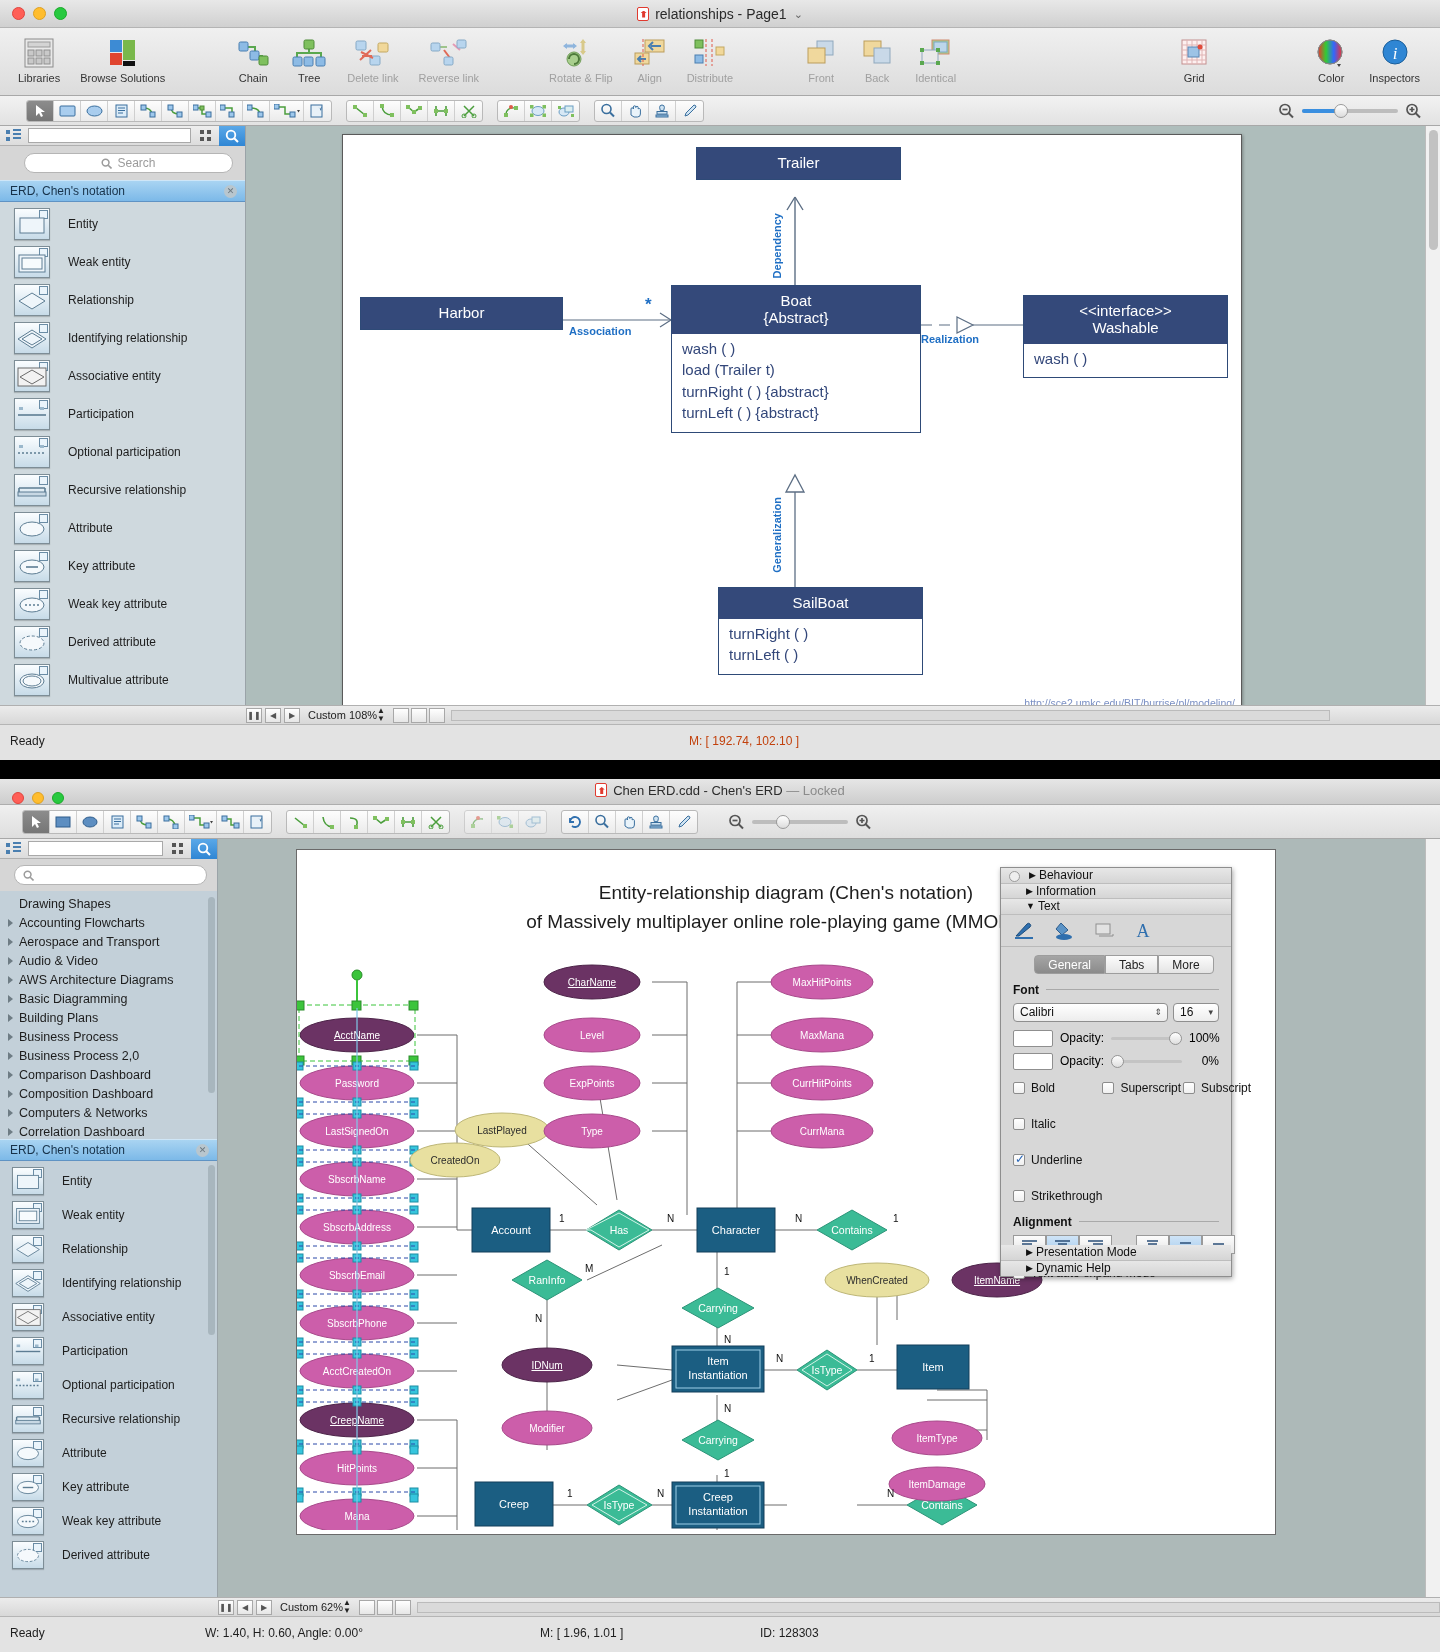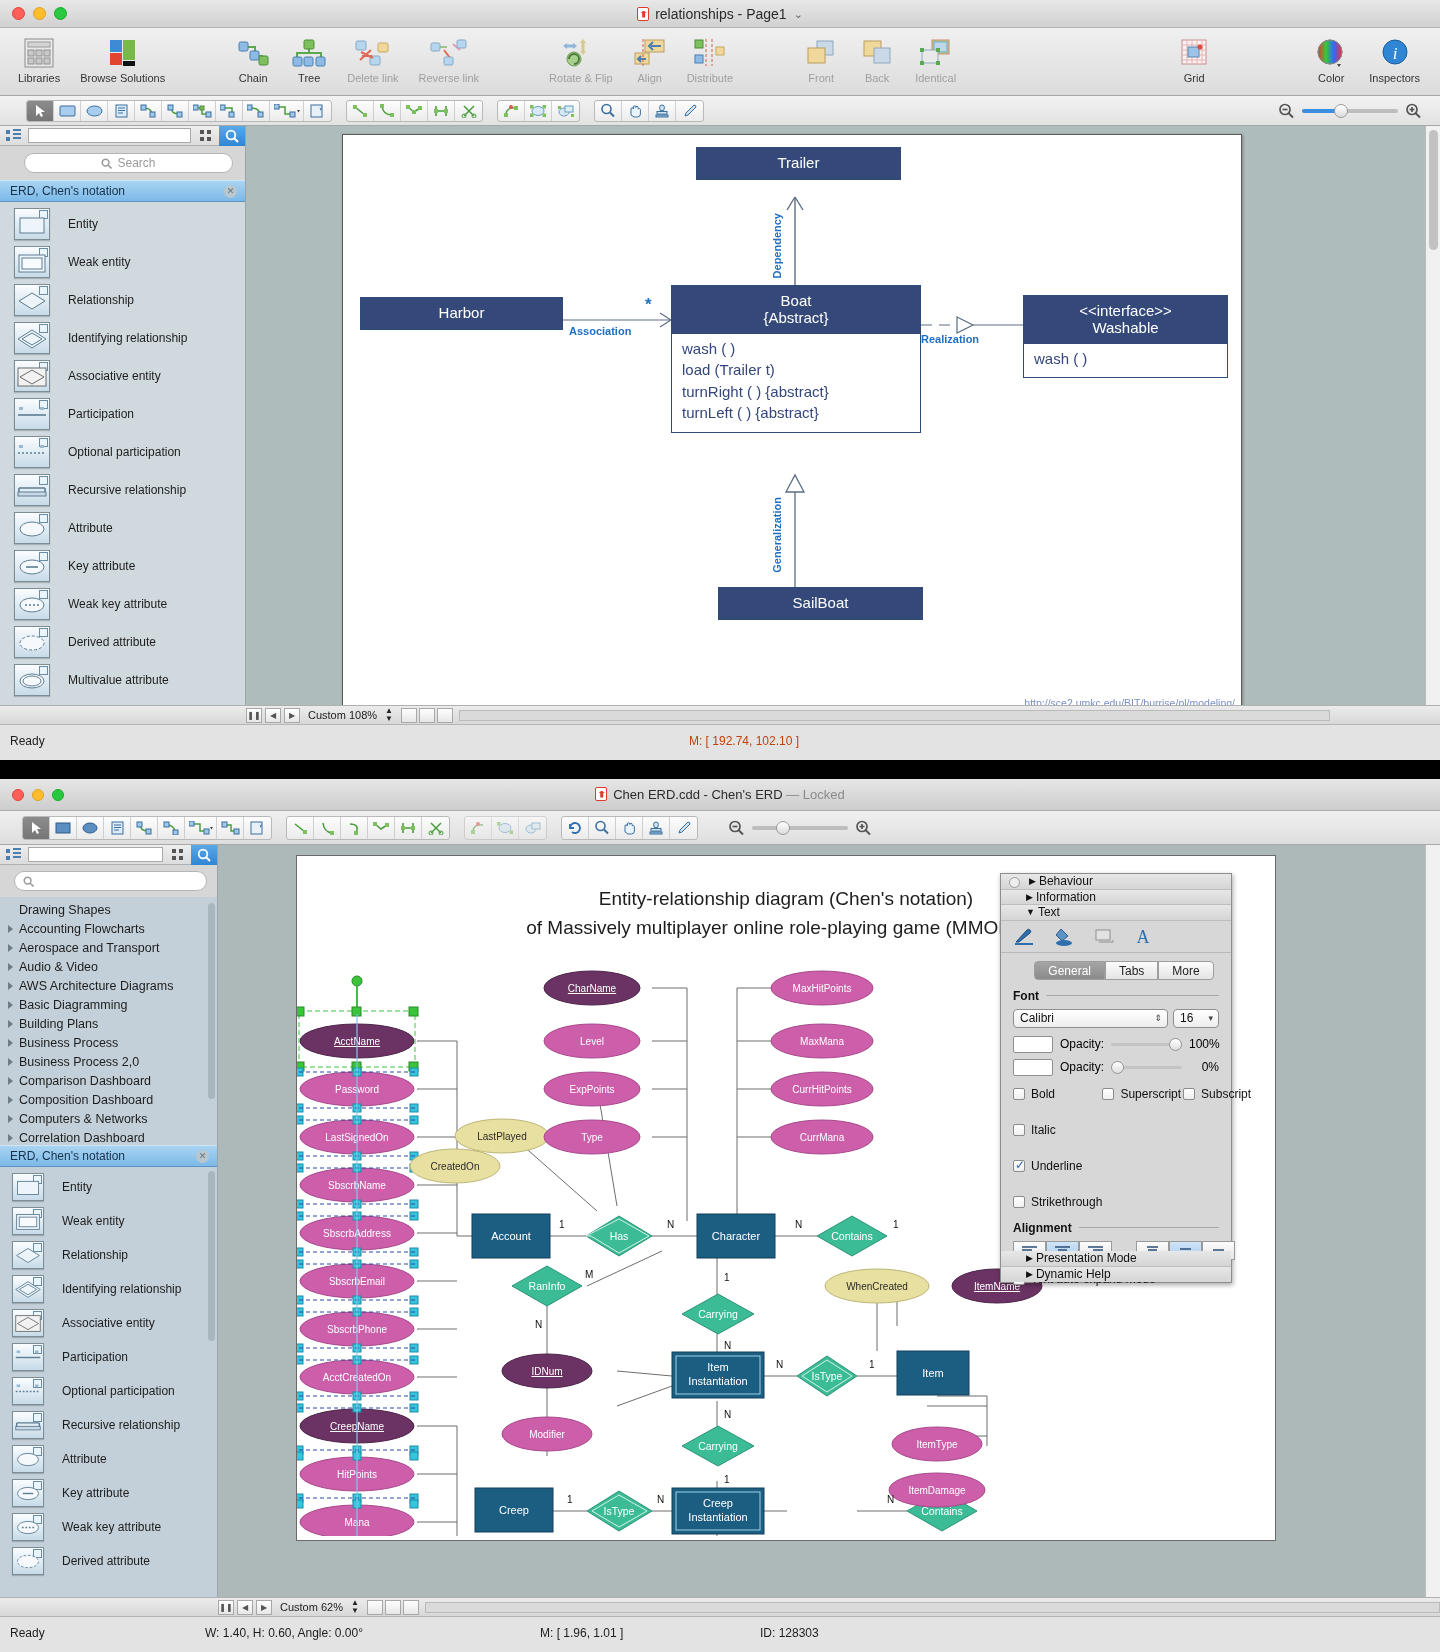--- a/index.html
+++ b/index.html
@@ -111,21 +111,21 @@
   .canvaswrap1 { flex:1; background:#aebdbb; position:relative; display:flex; flex-direction:column;}
   .canvas1 { position:absolute; left:96px; top:8px; width:900px; height:580px; background:#fff;
              border:1px solid #5a5a5a; box-shadow:1px 1px 3px rgba(0,0,0,.3); overflow:hidden;}
   .vscroll1 { position:absolute; right:0; top:0; bottom:18px; width:15px;
               background:#f1f1f1; border-left:1px solid #bcbcbc;}
   .vscroll1 .thumb{position:absolute;left:3px;top:4px;width:9px;height:120px;background:#c2c2c2;border-radius:5px;}
 
   .statusrow1 { position:absolute; left:0; right:0; bottom:36px; height:19px;
                 background:linear-gradient(#ececec,#d8d8d8); border-top:1px solid #b0b0b0;
                 display:flex; align-items:center; font-size:11px; color:#222; }
-  .zoomfield { display:flex; align-items:center; gap:8px; }
+  .zoomfield { display:flex; align-items:center; gap:0; }
   .st-btn { width:16px;height:15px;border:1px solid #a8a8a8; background:linear-gradient(#fff,#e6e6e6);
             display:flex;align-items:center;justify-content:center;font-size:8px;color:#555;}
   .pagebar { flex:1; height:11px; background:#dadada; border:1px solid #bbb; margin:0 0 0 6px;}
   .statusbar1 { position:absolute; left:0; right:0; bottom:0; height:36px; background:#e3e3e3;
                 border-top:1px solid #b5b5b5; }
   .sb-ready { position:absolute; left:10px; top:9px; font-size:12px; color:#1d1d1d;}
   .sb-m { position:absolute; left:0; right:0; text-align:center; top:9px; font-size:12px; color:#c2410c;padding-left:48px;}
 
   
   .uml { position:absolute; inset:0; }
@@ -137,22 +137,22 @@
   .vlbl { writing-mode:vertical-rl; transform:rotate(180deg); }
   .umlurl { position:absolute; right:6px; bottom:4px; color:#7a8fc4; font-size:10.5px;
             text-decoration:underline;}
 
   
   #win2 {
     position:absolute; left:0; top:778px; width:1440px; height:874px;
     background:#d9d9d9; display:flex; flex-direction:column;
     border-top:1px solid #000;
   }
-  .titlebar2 { height:32px; background:linear-gradient(#e6e6e6,#cdcdcd);
-               border-bottom:1px solid #adadad; position:relative; display:flex; align-items:center;}
+  .titlebar2 { height:26px; background:linear-gradient(#e6e6e6,#cdcdcd);
+               border-bottom:1px solid #adadad; position:relative; display:flex; align-items:flex-end;}
   .traffic2 .tl { width:12px; height:12px; }
   .wt2 { position:absolute; left:0;right:0;text-align:center;line-height:26px;font-size:13px;color:#2b2b2b;}
   .wt2 .locked { color:#8b8b8b; }
   .toolbar2b { height:34px; background:linear-gradient(#f0f0f0,#dedede);
                border-bottom:1px solid #a8a8a8; display:flex; align-items:center; padding-left:22px; }
   .body2 { flex:1; display:flex; min-height:0; position:relative;}
   .sidebar2 { width:218px; background:#c3d0d9; display:flex; flex-direction:column;
               border-right:1px solid #9aa3a8;}
   .tree2 { height:248px; overflow:hidden; position:relative; background:#c3d0d9; padding-top:3px;}
   .tree-row { height:19px; display:flex; align-items:center; font-size:12.5px; color:#1d1d1d; padding-left:8px;}
@@ -883,20 +883,24 @@
               <div>&lt;&lt;interface&gt;&gt;</div>
               <div>Washable</div>
             </div>
             <div class="umlbody">
               <div>wash ( )</div>
             </div>
           </div>
 
           <div class="umlbox" style="left:353px;top:452px;width:205px;margin-left:22px;">
             <div class="umlhdr">SailBoat</div>
+            <div class="umlbody">
+              <div>turnRight ( )</div>
+              <div>turnLeft ( )</div>
+            </div>
           </div>
 
           <div class="umllbl vlbl" style="left:428px;top:78px;">Dependency</div>
           <div class="umllbl" style="left:226px;top:190px;">Association</div>
           <div class="umllbl" style="left:302px;top:160px;font-size:17px;">*</div>
           <div class="umllbl" style="left:578px;top:198px;">Realization</div>
           <div class="umllbl vlbl" style="left:428px;top:362px;">Generalization</div>
 
           <div class="umlurl">http://sce2.umkc.edu/BIT/burrise/pl/modeling/</div>
         </div>

